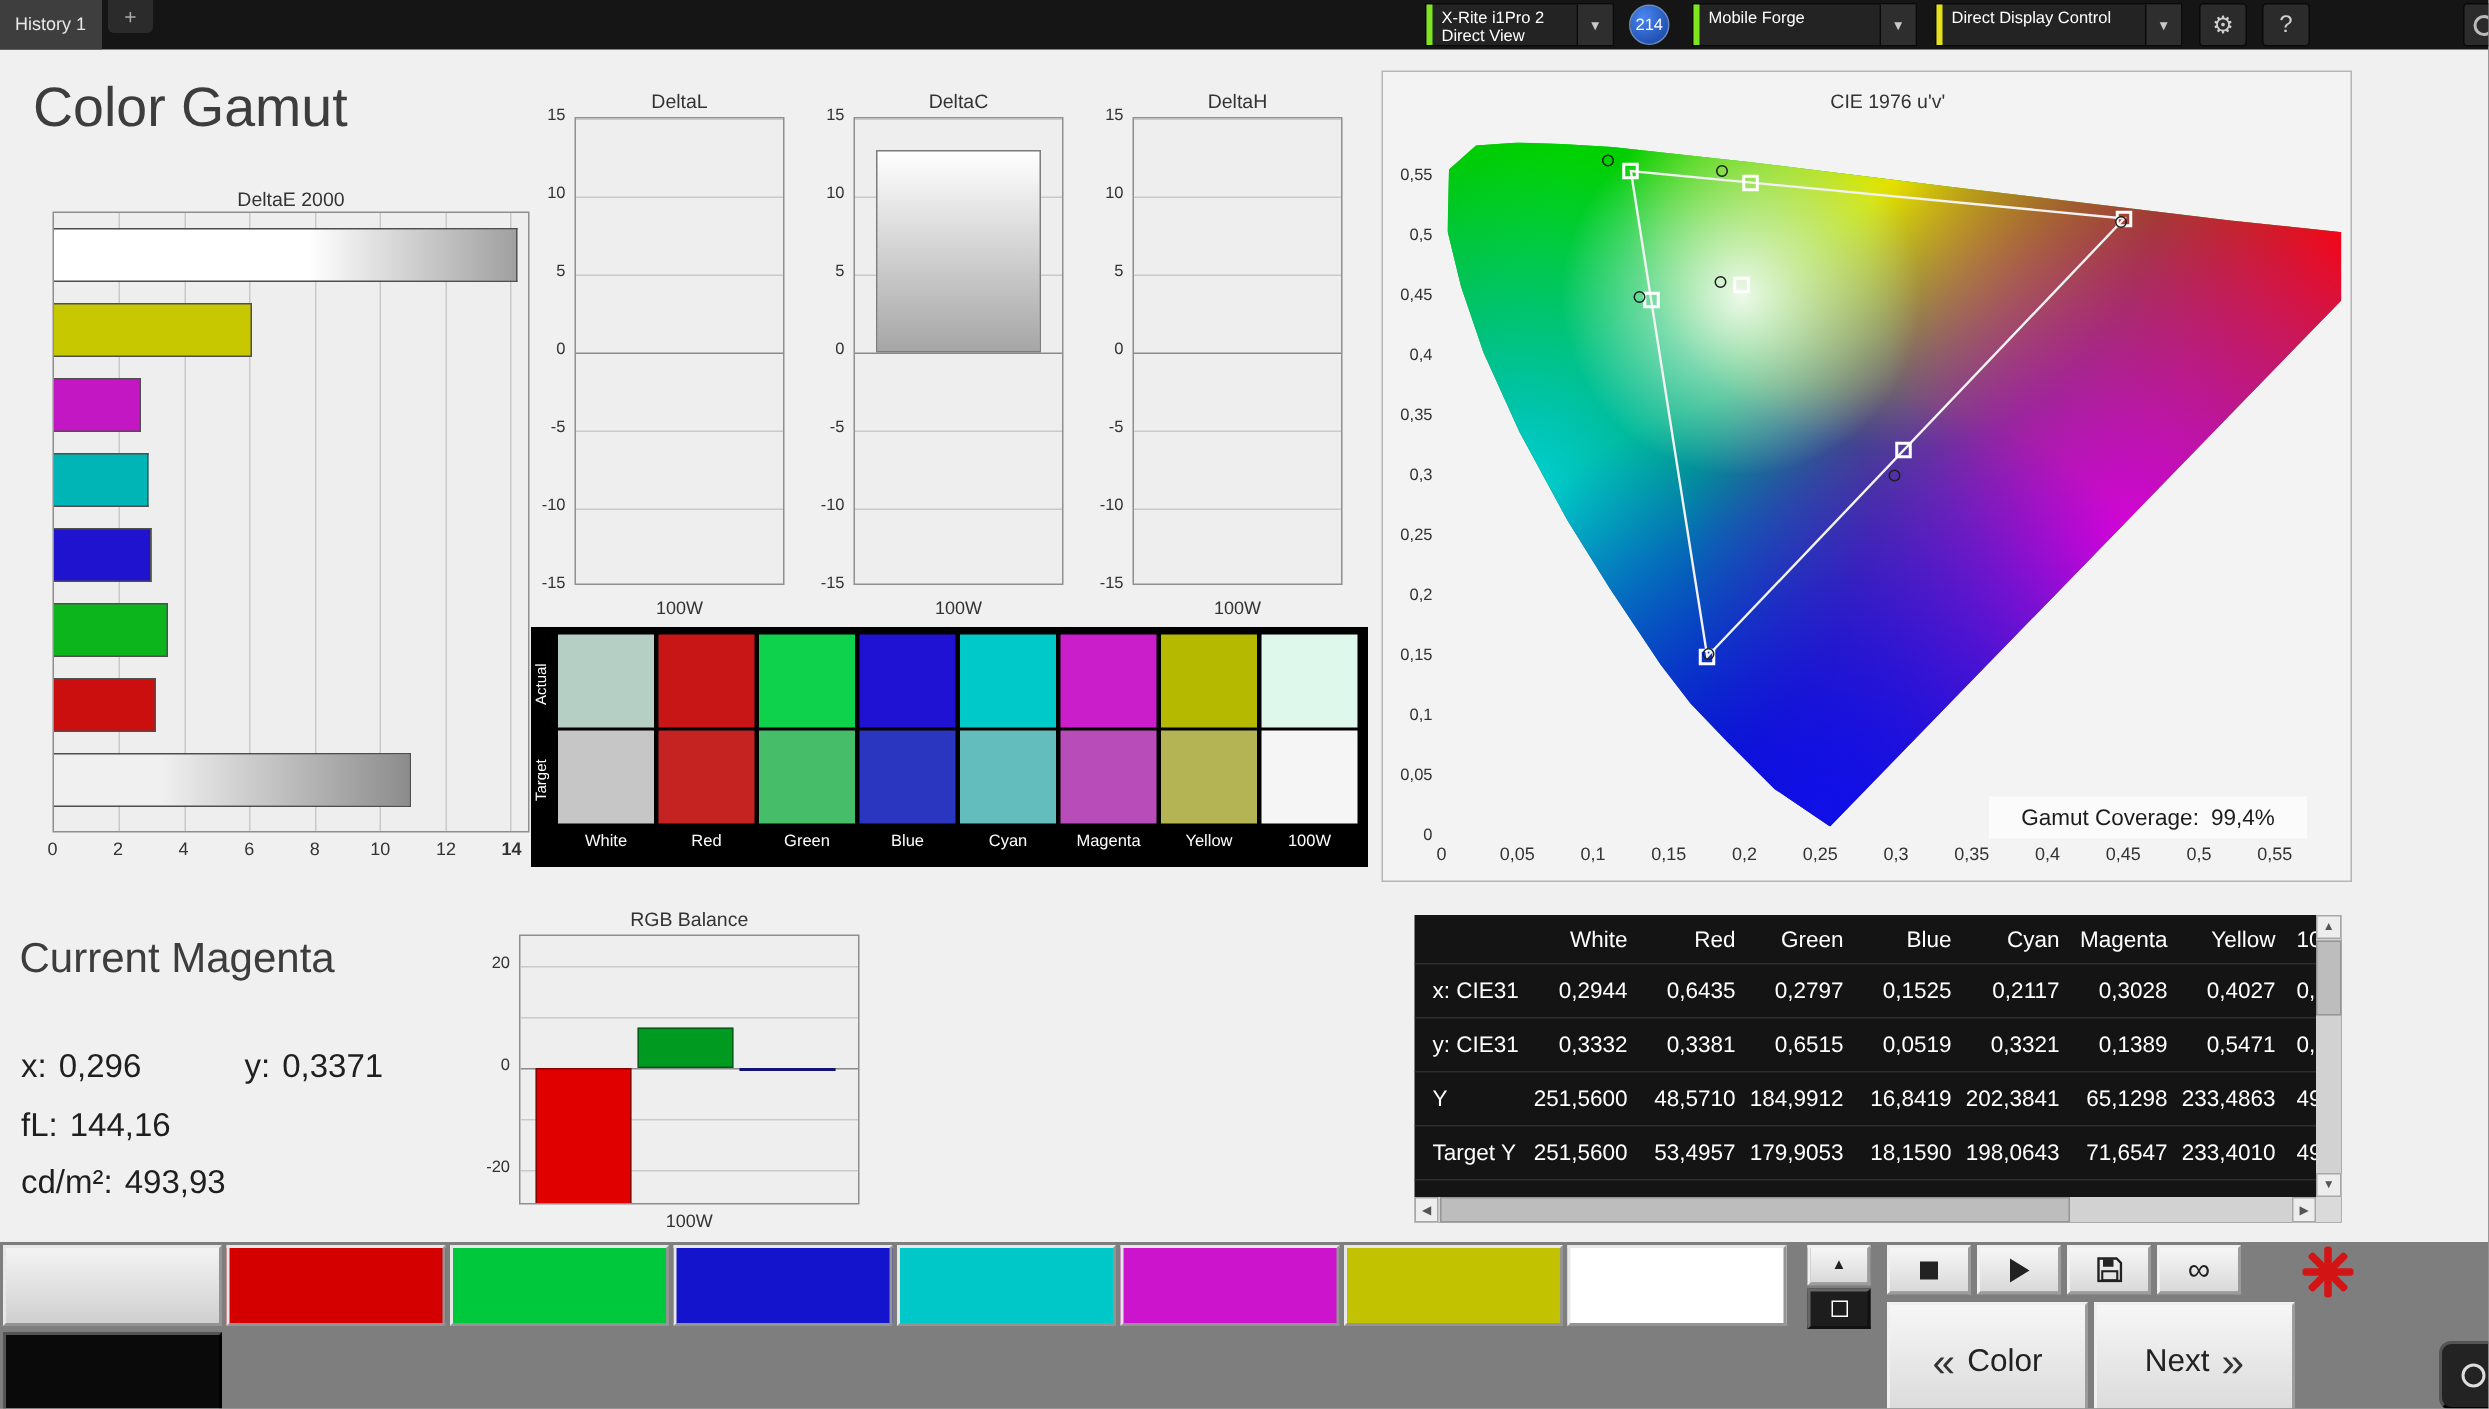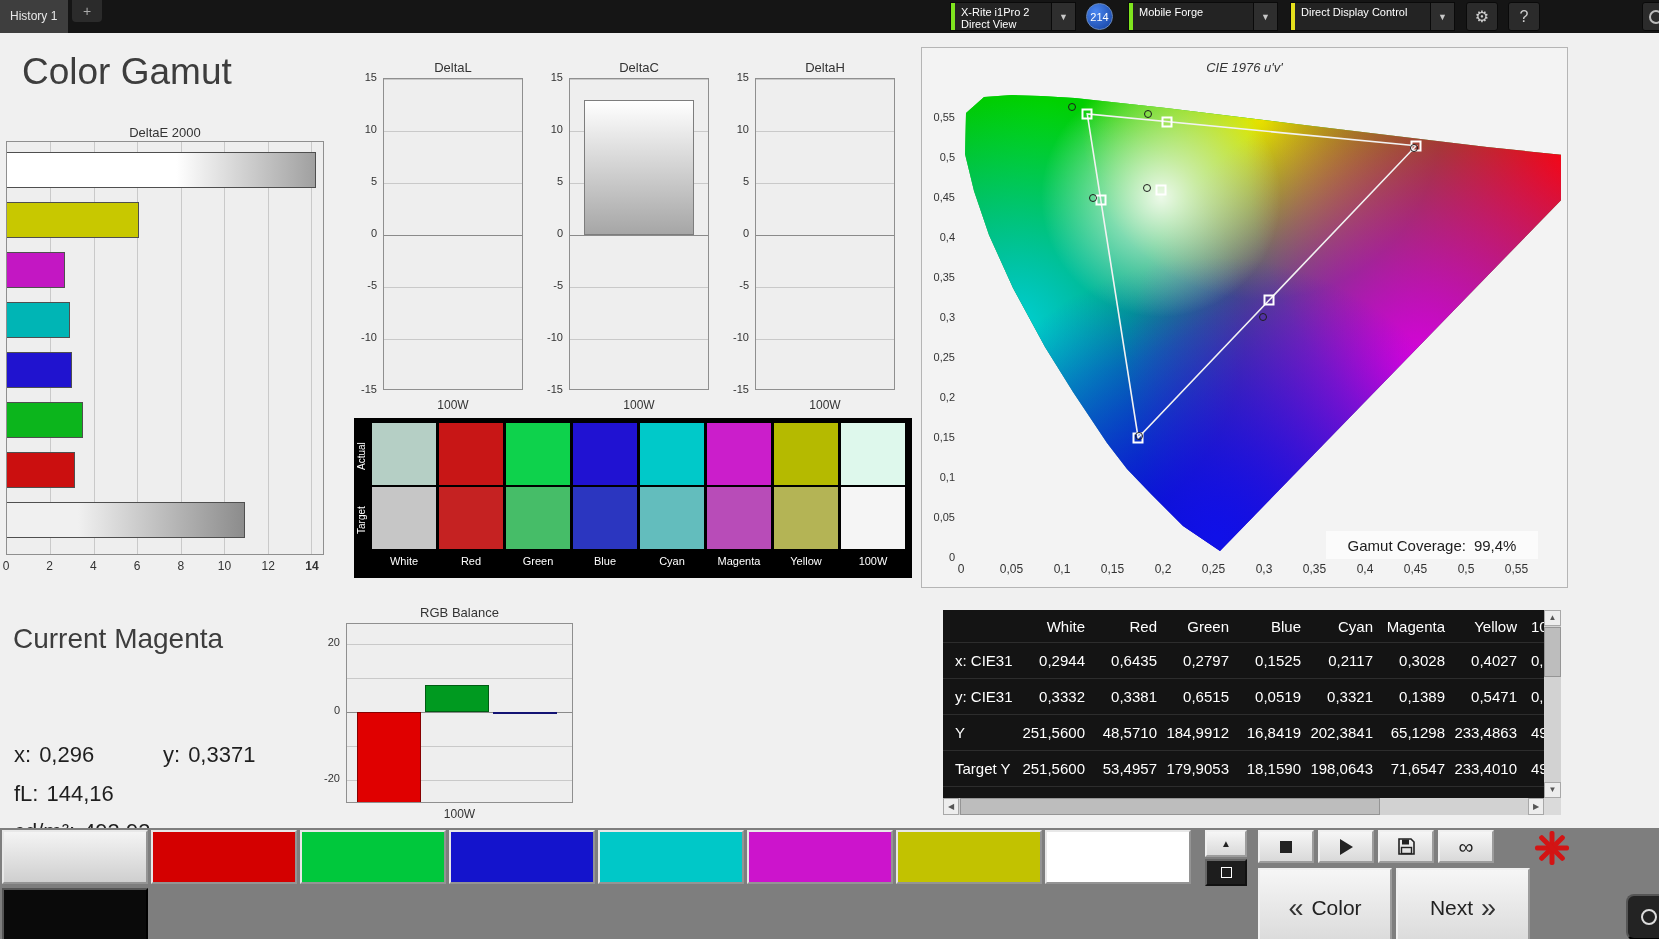--- a/index.html
+++ b/index.html
@@ -20,21 +20,21 @@
   .iconbtn{position:absolute;top:2px;width:32px;height:29px;background:#2b2b2b;border:1px solid #0a0a0a;border-radius:3px;color:#cfcfcf;font-size:16px;display:flex;align-items:center;justify-content:center;}
   .edgebtn{position:absolute;left:1642px;top:2px;width:28px;height:29px;background:#2b2b2b;border:1px solid #0a0a0a;border-radius:3px;display:flex;align-items:center;justify-content:center;}
   .edgebtn .ring{width:14px;height:14px;border:2px solid #bbb;border-radius:50%;}
 
   
   .main{position:absolute;left:0;top:33px;width:1571px;height:906px;}
   .page-title{position:absolute;left:22px;top:18px;font-size:37px;color:#3d3d3d;}
   .chart-title{font-size:13px;color:#333;text-align:center;height:16px;}
 
   
-  .dechart{position:absolute;left:4px;top:92px;width:322px;height:470px;}
+  .dechart{position:absolute;left:33px;top:92px;width:322px;height:470px;}
   .dechart .chart-title{position:absolute;left:0;top:0;width:100%;}
   .de-plot{position:absolute;left:2px;top:16px;width:318px;height:414px;background:#eeeeee;border:1px solid #8f8f8f;overflow:hidden;}
   .vgrid{position:absolute;top:0;bottom:0;width:1px;background:#c9c9c9;}
   .hbar{position:absolute;left:0;height:36px;border:1px solid #4f4f4f;border-left:none;}
   .de-xticks{position:absolute;left:2px;top:434px;width:318px;height:16px;}
   .xt{position:absolute;transform:translateX(-50%);font-size:12px;color:#333;}
 
   
   .dchart{position:absolute;top:27px;width:168px;height:380px;}
   .dchart .chart-title{position:absolute;left:28px;top:0;width:140px;}
@@ -51,31 +51,31 @@
   .rotlab{position:absolute;left:2px;width:14px;color:#fff;font-size:10px;writing-mode:vertical-rl;transform:rotate(180deg);text-align:center;}
   .rotlab.actual{top:8px;height:60px;}
   .rotlab.target{top:72px;height:60px;}
   .sw-cols{position:absolute;left:18px;top:5px;width:538px;height:152px;display:flex;gap:3px;}
   .sw-col{width:64px;display:flex;flex-direction:column;gap:2px;}
   .sw-cell{height:62px;}
   .sw-label{height:20px;color:#fff;font-size:11px;text-align:center;line-height:20px;}
 
   
   .cie76{position:absolute;left:921px;top:14px;width:647px;height:541px;background:#f3f3f3;border:1px solid #b5b5b5;}
-  .cie76 .chart-title{position:absolute;left:0;top:12px;width:100%;font-style:italic;}
+  .cie76 .chart-title{position:absolute;left:14px;top:12px;width:100%;}
   .cie76-plot{position:absolute;left:39px;top:44px;width:600px;height:472px;overflow:hidden;}
   .cie76-yticks{position:absolute;left:0;top:38px;width:35px;height:472px;}
   .cie76-xticks{position:absolute;left:39px;top:514px;width:600px;height:16px;}
   .mk-target{position:absolute;width:11px;height:11px;border:2px solid #fff;transform:translate(-50%,-50%);}
   .mk-measured{position:absolute;width:8px;height:8px;border:1.5px solid #1d1d1d;border-radius:50%;transform:translate(-50%,-50%);}
   .gamutbox{position:absolute;left:365px;top:439px;width:212px;height:28px;background:#fbfbfb;display:flex;align-items:center;justify-content:center;gap:8px;font-size:15px;color:#1c1c1c;}
 
   
   .cr-title{position:absolute;left:13px;top:590px;font-size:28px;color:#3d3d3d;}
-  .cr-item{position:absolute;font-size:22px;color:#1f1f1f;margin-top:44px;}
+  .cr-item{position:absolute;font-size:22px;color:#1f1f1f;}
   .cr-item .lab{margin-right:8px;}
 
   
   .rgbchart{position:absolute;left:318px;top:572px;width:258px;height:228px;}
   .rgbchart .chart-title{position:absolute;left:28px;top:0;width:227px;}
   .rgb-yticks{position:absolute;left:0;top:18px;width:24px;height:180px;}
   .rgb-plot{position:absolute;left:28px;top:18px;width:227px;height:180px;background:#eee;border:1px solid #8f8f8f;overflow:hidden;}
   .rgbbar{position:absolute;width:64px;border:1px solid rgba(0,0,0,.4);}
   .rgb-xlabel{position:absolute;left:28px;top:202px;width:227px;text-align:center;font-size:12px;color:#333;}
 

